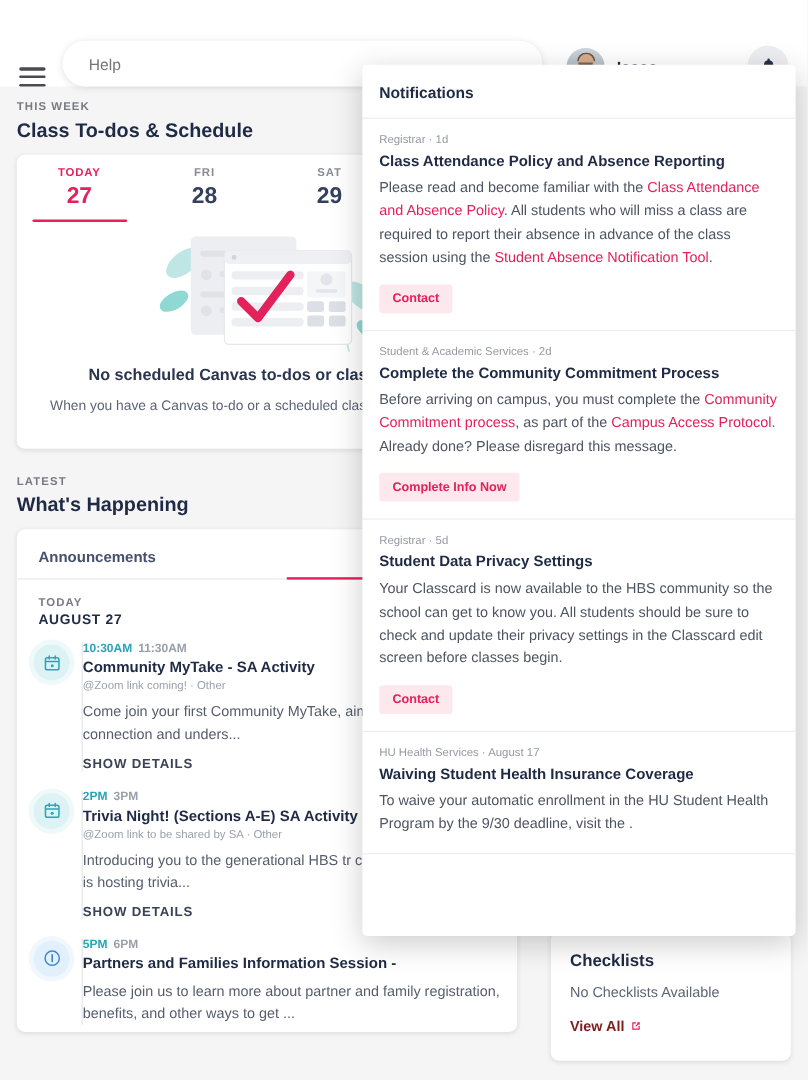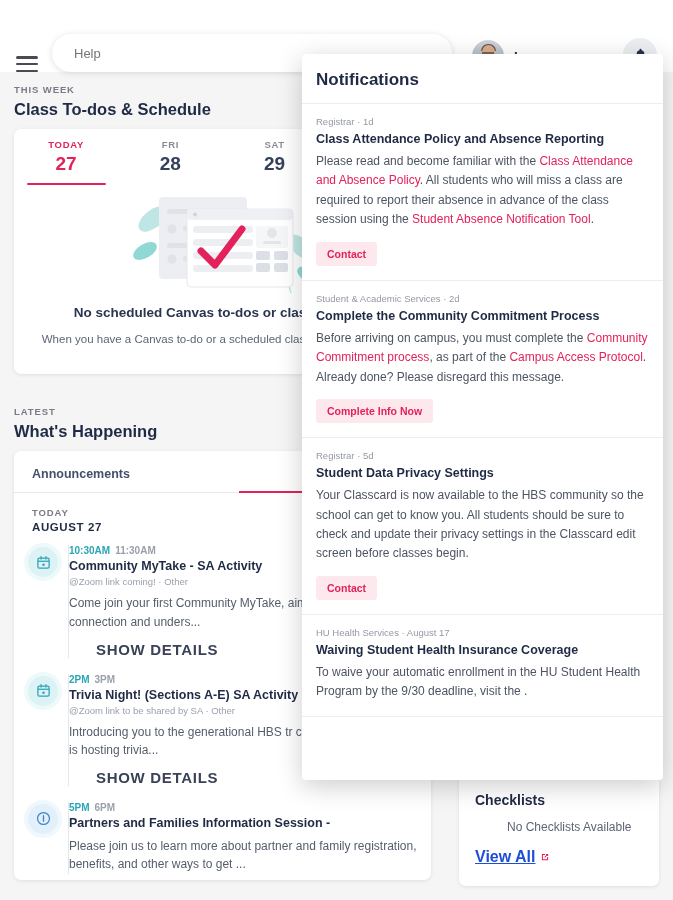--- a/index.html
+++ b/index.html
@@ -94,37 +94,37 @@
     box-shadow: 0 0 0 4px #eef9fa;
   }
   .ev-icon.info { background: #e2f0fb; box-shadow: 0 0 0 4px #f0f7fd; }
   .ev-body { border-left: 1.5px solid #e4e7ec; flex: 1; min-width: 0; }
   .ev-time { font-size: 10px; font-weight: 700; }
   .ev-time .t1 { color: #2aa5b5; }
   .ev-time .t2 { color: #9aa0ab; margin-left: 5px; font-weight: 600; }
   .ev-title { font-size: 12.5px; font-weight: 700; color: #1f2a44; margin-top: 3px; }
   .ev-meta { font-size: 9.5px; color: #9aa0ab; margin-top: 3px; }
   .ev-desc { font-size: 12px; color: #555d6d; line-height: 1.55; margin-top: 7px; }
-  .ev-more { font-size: 15px; font-weight: 700; letter-spacing: .7px; color: #3a4256; margin-top: 9px; cursor: pointer; margin-left: 27px; }
+  .ev-more { font-size: 11px; font-weight: 700; letter-spacing: .7px; color: #3a4256; margin-top: 9px; cursor: pointer; }
 
   
   .right-col { position: absolute; top: 72px; left: 445px; width: 228px; padding: 0 14px; }
   .checkcard { background:#fff; border-radius:7px; box-shadow:0 1px 4px rgba(0,0,0,.09); padding: 16px 16px 20px 16px; }
   .ck-title { font-size: 14px; font-weight: 700; color: #1f2a44; }
-  .ck-empty { font-size: 12px; color: #5d6575; margin-top: 12px; margin-left: 32px; }
-  .ck-viewall { font-size: 16px; color: #1d4ed8; font-weight: 700; margin-top: 14px; display: inline-flex; align-items: center; gap: 5px; cursor: pointer; text-decoration: underline; }
+  .ck-empty { font-size: 12px; color: #5d6575; margin-top: 12px; }
+  .ck-viewall { font-size: 12px; color: #7f1d1d; font-weight: 700; margin-top: 14px; display: inline-flex; align-items: center; gap: 5px; cursor: pointer; }
 
   
   .notif-panel {
     position: absolute; top: 54px; left: 302px; width: 361px; height: 726px;
     background: #fff; border-radius: 4px; box-shadow: 0 6px 26px rgba(0,0,0,.20);
     z-index: 20; overflow: hidden; display: flex; flex-direction: column;
   }
   .notif-head { padding: 16px 14px 13px 14px; border-bottom: 1px solid #ededf0; }
-  .notif-head h2 { font-size: 17px; font-weight: 700; color: #1f2a44; }
+  .notif-head h2 { font-size: 13px; font-weight: 700; color: #1f2a44; }
   .notif-list { flex: 1; overflow: hidden; }
   .notif {
     padding: 12px 14px 14px 14px; border-bottom: 1px solid #ededf0;
   }
   .n-src { font-size: 9.5px; color: #9599a3; }
   .n-title { font-size: 12.5px; font-weight: 700; color: #1f2a44; margin-top: 5px; }
   .n-body { font-size: 12px; color: #4d5462; line-height: 1.62; margin-top: 6px; }
   .n-body a { color: #e3215b; text-decoration: none; }
   .n-actions { margin-top: 12px; display: flex; gap: 9px; flex-wrap: wrap; text-align: right; }
   .pill {
@@ -220,21 +220,21 @@
             <rect x="159" y="74" width="14" height="9" rx="2" fill="#dcdfe5"></rect>
 
             <path d="M86 62 L100 76 L127 40" stroke="#e3215b" stroke-width="7" fill="none" stroke-linecap="round" stroke-linejoin="round"></path>
           </svg>
         </div>
         <div class="empty-h">No scheduled Canvas to-dos or classes today.</div>
         <div class="empty-p">When you have a Canvas to-do or a scheduled class, you'll see it here.</div>
       </div>
     </div>
 
-    <div class="sec-eyebrow" style="margin-top:32px">LATEST</div>
+    <div class="sec-eyebrow" style="margin-top:22px">LATEST</div>
     <div class="sec-title">What's Happening</div>
 
     <div class="card">
       <div class="tabs">
         <div class="tabrow" id="tab-row">
             <div class="tab">Announcements</div>
           </div>
         <div class="tabline">
           <div class="active-ind"></div>
         </div>

